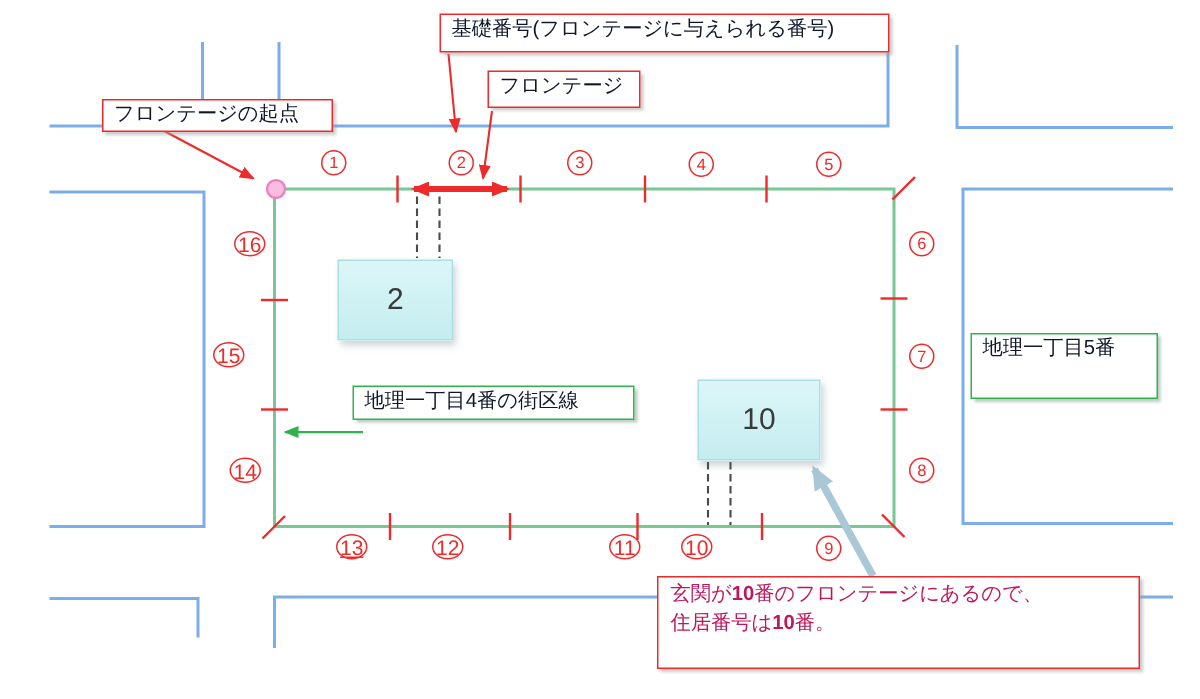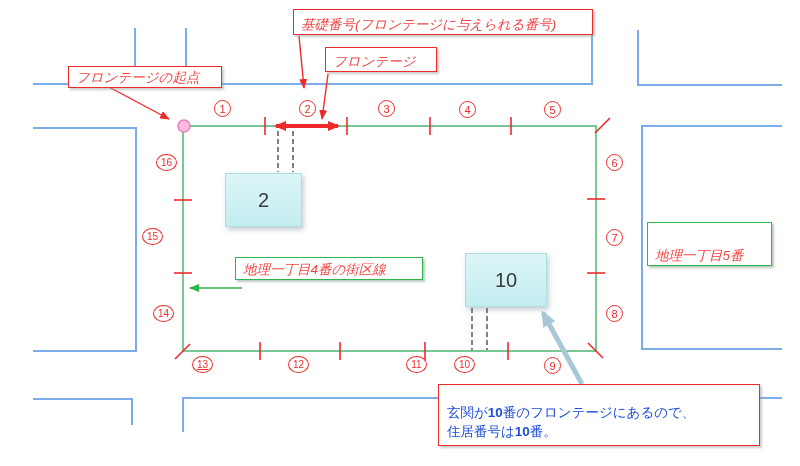--- a/index.html
+++ b/index.html
@@ -13,44 +13,44 @@
   .t  { stroke:var(--c-red);   stroke-width:1.6; fill:none; }
   .thick { stroke:var(--c-red); stroke-width:4; fill:none; }
   .dsh{ stroke:var(--c-dash);  stroke-width:1.4; fill:none; stroke-dasharray:5 3; }
   .ca { stroke:var(--c-red);   stroke-width:1.4; fill:none; }
   .ga { stroke:var(--c-accent_green); stroke-width:1.5; fill:none; }
   .ta { stroke:var(--c-teal);  stroke-width:5;   fill:none; }
   .mr { fill:var(--c-red); }
   .mg { fill:var(--c-accent_green); }
   .mt { fill:var(--c-teal); }
 
-  .co { position:absolute; background:#fff; display:flex; align-items:flex-end;
-        font-size:13.5px; color:#ef4444; padding:0 7px; box-sizing:border-box;
-        white-space:nowrap;font-style:italic; }
+  .co { position:absolute; background:#fff; display:flex; align-items:flex-start;
+        font-size:13.5px; color:#0f172a; padding:0 7px; box-sizing:border-box;
+        white-space:nowrap; }
   .co.red   { border:1.5px solid var(--c-red);
               box-shadow:2px 2px 2px rgba(160,160,160,.55); }
   .co.green { border:1.5px solid var(--c-accent_green);
               box-shadow:2px 2px 2px rgba(130,160,140,.55); }
 
   .note { position:absolute; left:438px; top:384px; width:322px; height:62px;
           background:#fff; border:1.5px solid var(--c-red); box-sizing:border-box;
           box-shadow:2px 2px 2px rgba(160,160,160,.55);
-          font-size:13.5px; color:#1d4ed8; padding:18px 8px; line-height:19px;
+          font-size:13.5px; color:#be185d; padding:1px 8px; line-height:19px;
           white-space:nowrap; }
   .note .b { font-weight:bold; }
 
   .bld { position:absolute; display:flex; align-items:center; justify-content:center;
          background:linear-gradient(180deg,#dcf6f8 0%,var(--c-building_fill) 100%);
          border:1px solid #abdde2; box-shadow:2px 3px 5px rgba(100,120,130,.35);
          font-size:20px; color:#3a3a3a; box-sizing:border-box; }
 
   .cn { position:absolute; width:17px; height:17px; border:1.3px solid var(--c-red);
         border-radius:50%; color:var(--c-red); display:flex; align-items:center;
         justify-content:center; font-size:11px; box-sizing:border-box; }
-  .cn.w { width:21px; font-size:10px; }
+  .cn.w { width:21px; font-size:14px; }
 </style>
 </head>
 <body>
 
 <div class="stage">
 
   <svg width="800" height="466" viewBox="0 0 800 466">
     <defs>
       <marker id="ar" markerUnits="userSpaceOnUse" markerWidth="10" markerHeight="8" refX="9" refY="4" orient="auto">
           <path class="mr" d="M0,0 L10,4 L0,8 Z"></path>
@@ -122,21 +122,21 @@
 
     <circle cx="184" cy="126" r="6" fill="var(--c-origin_fill)" stroke="var(--c-origin_stroke)" stroke-width="1.5"></circle>
   </svg>
 
   <div class="co red" style="left:68px;top:47px;width:154px;height:22px;margin-top:19px;">
     <span>フロンテージの起点</span>
   </div>
   <div class="co red" style="left:293px;top:9px;width:300px;height:26px;">
     <span>基礎番号(フロンテージに与えられる番号)</span>
   </div>
-  <div class="co red" style="left:325px;top:47px;width:112px;height:25px;">
+  <div class="co red" style="left:325px;top:47px;width:102px;height:25px;">
     <span>フロンテージ</span>
   </div>
   <div class="co green" style="left:647px;top:222px;width:125px;height:44px;">
     <span>地理一丁目5番</span>
   </div>
   <div class="co green" style="left:235px;top:257px;width:188px;height:23px;">
     <span>地理一丁目4番の街区線</span>
   </div>
 
   <div class="note">
@@ -156,18 +156,18 @@
   <span class="cn" style="left:378px;top:100px;">3</span>
   <span class="cn" style="left:459px;top:101px;">4</span>
   <span class="cn" style="left:544px;top:101px;">5</span>
   <span class="cn" style="left:606px;top:154px;">6</span>
   <span class="cn" style="left:606px;top:229px;">7</span>
   <span class="cn" style="left:606px;top:305px;">8</span>
   <span class="cn" style="left:544px;top:357px;">9</span>
   <span class="cn w" style="left:454px;top:356px;">10</span>
   <span class="cn w" style="left:374px;top:356px;margin-left:32px;">11</span>
   <span class="cn w" style="left:288px;top:356px;">12</span>
-  <span class="cn w" style="left:192px;top:356px;text-decoration:underline;">13</span>
+  <span class="cn w" style="left:224px;top:356px;text-decoration:underline;">13</span>
   <span class="cn w" style="left:153px;top:305px;">14</span>
   <span class="cn w" style="left:142px;top:228px;">15</span>
   <span class="cn w" style="left:156px;top:154px;">16</span>
 
 </div>
 
 </body></html>

